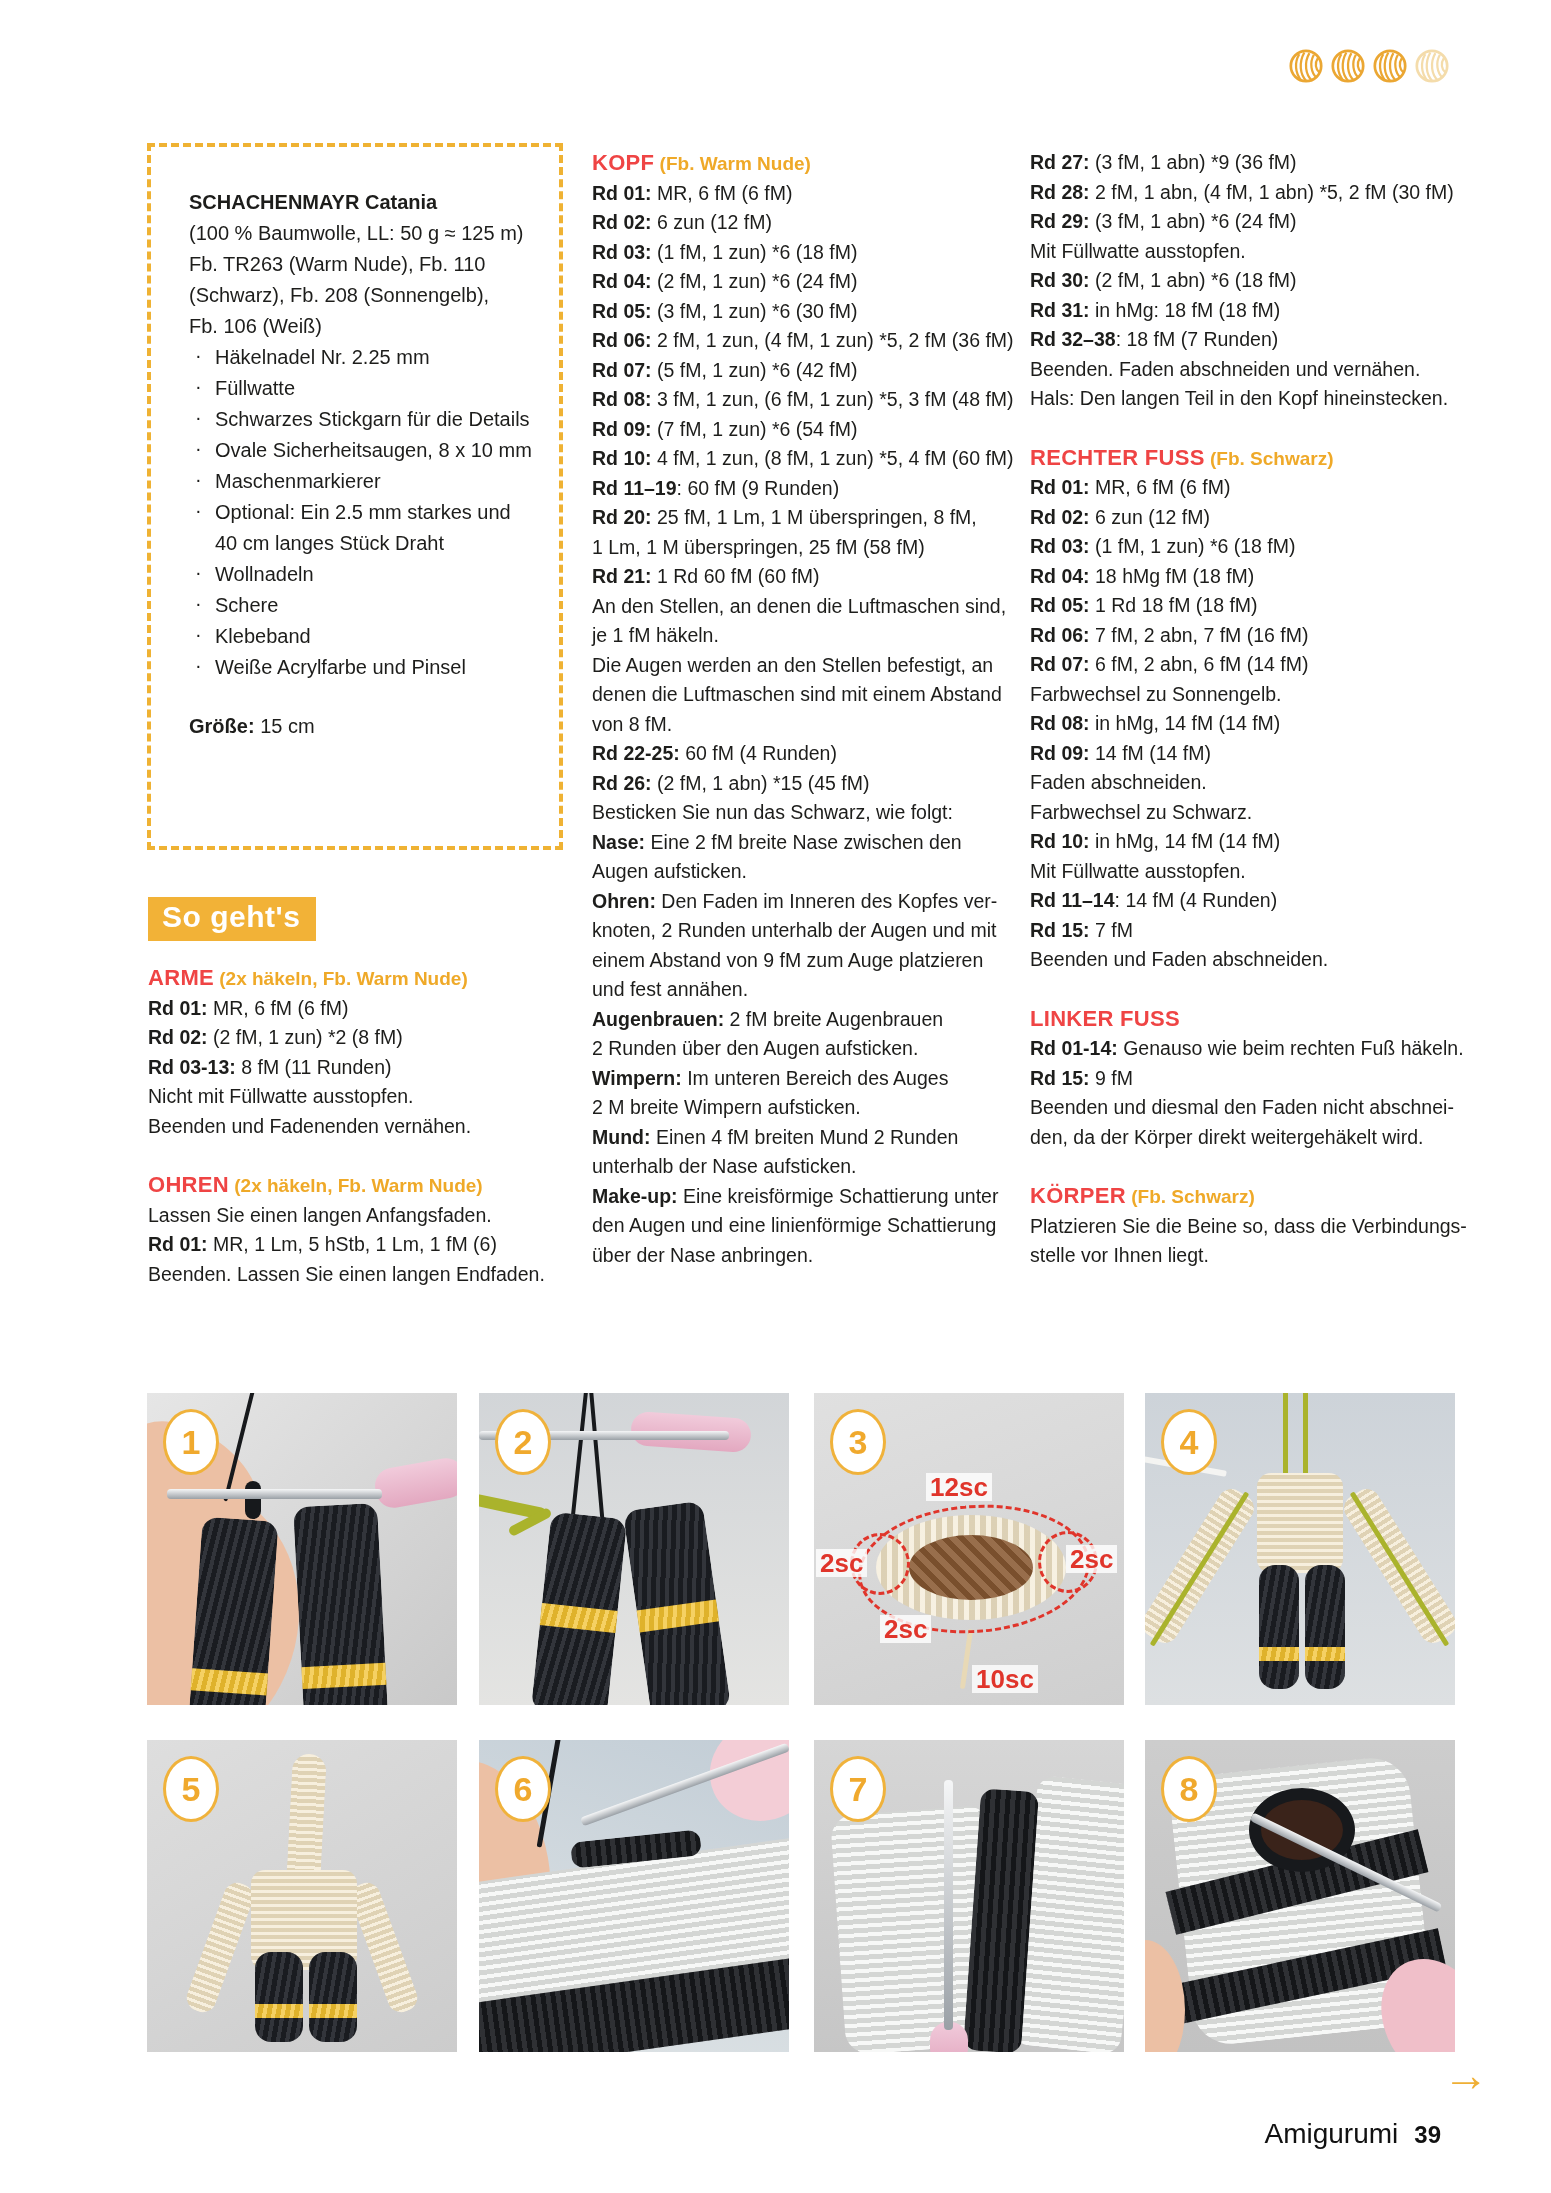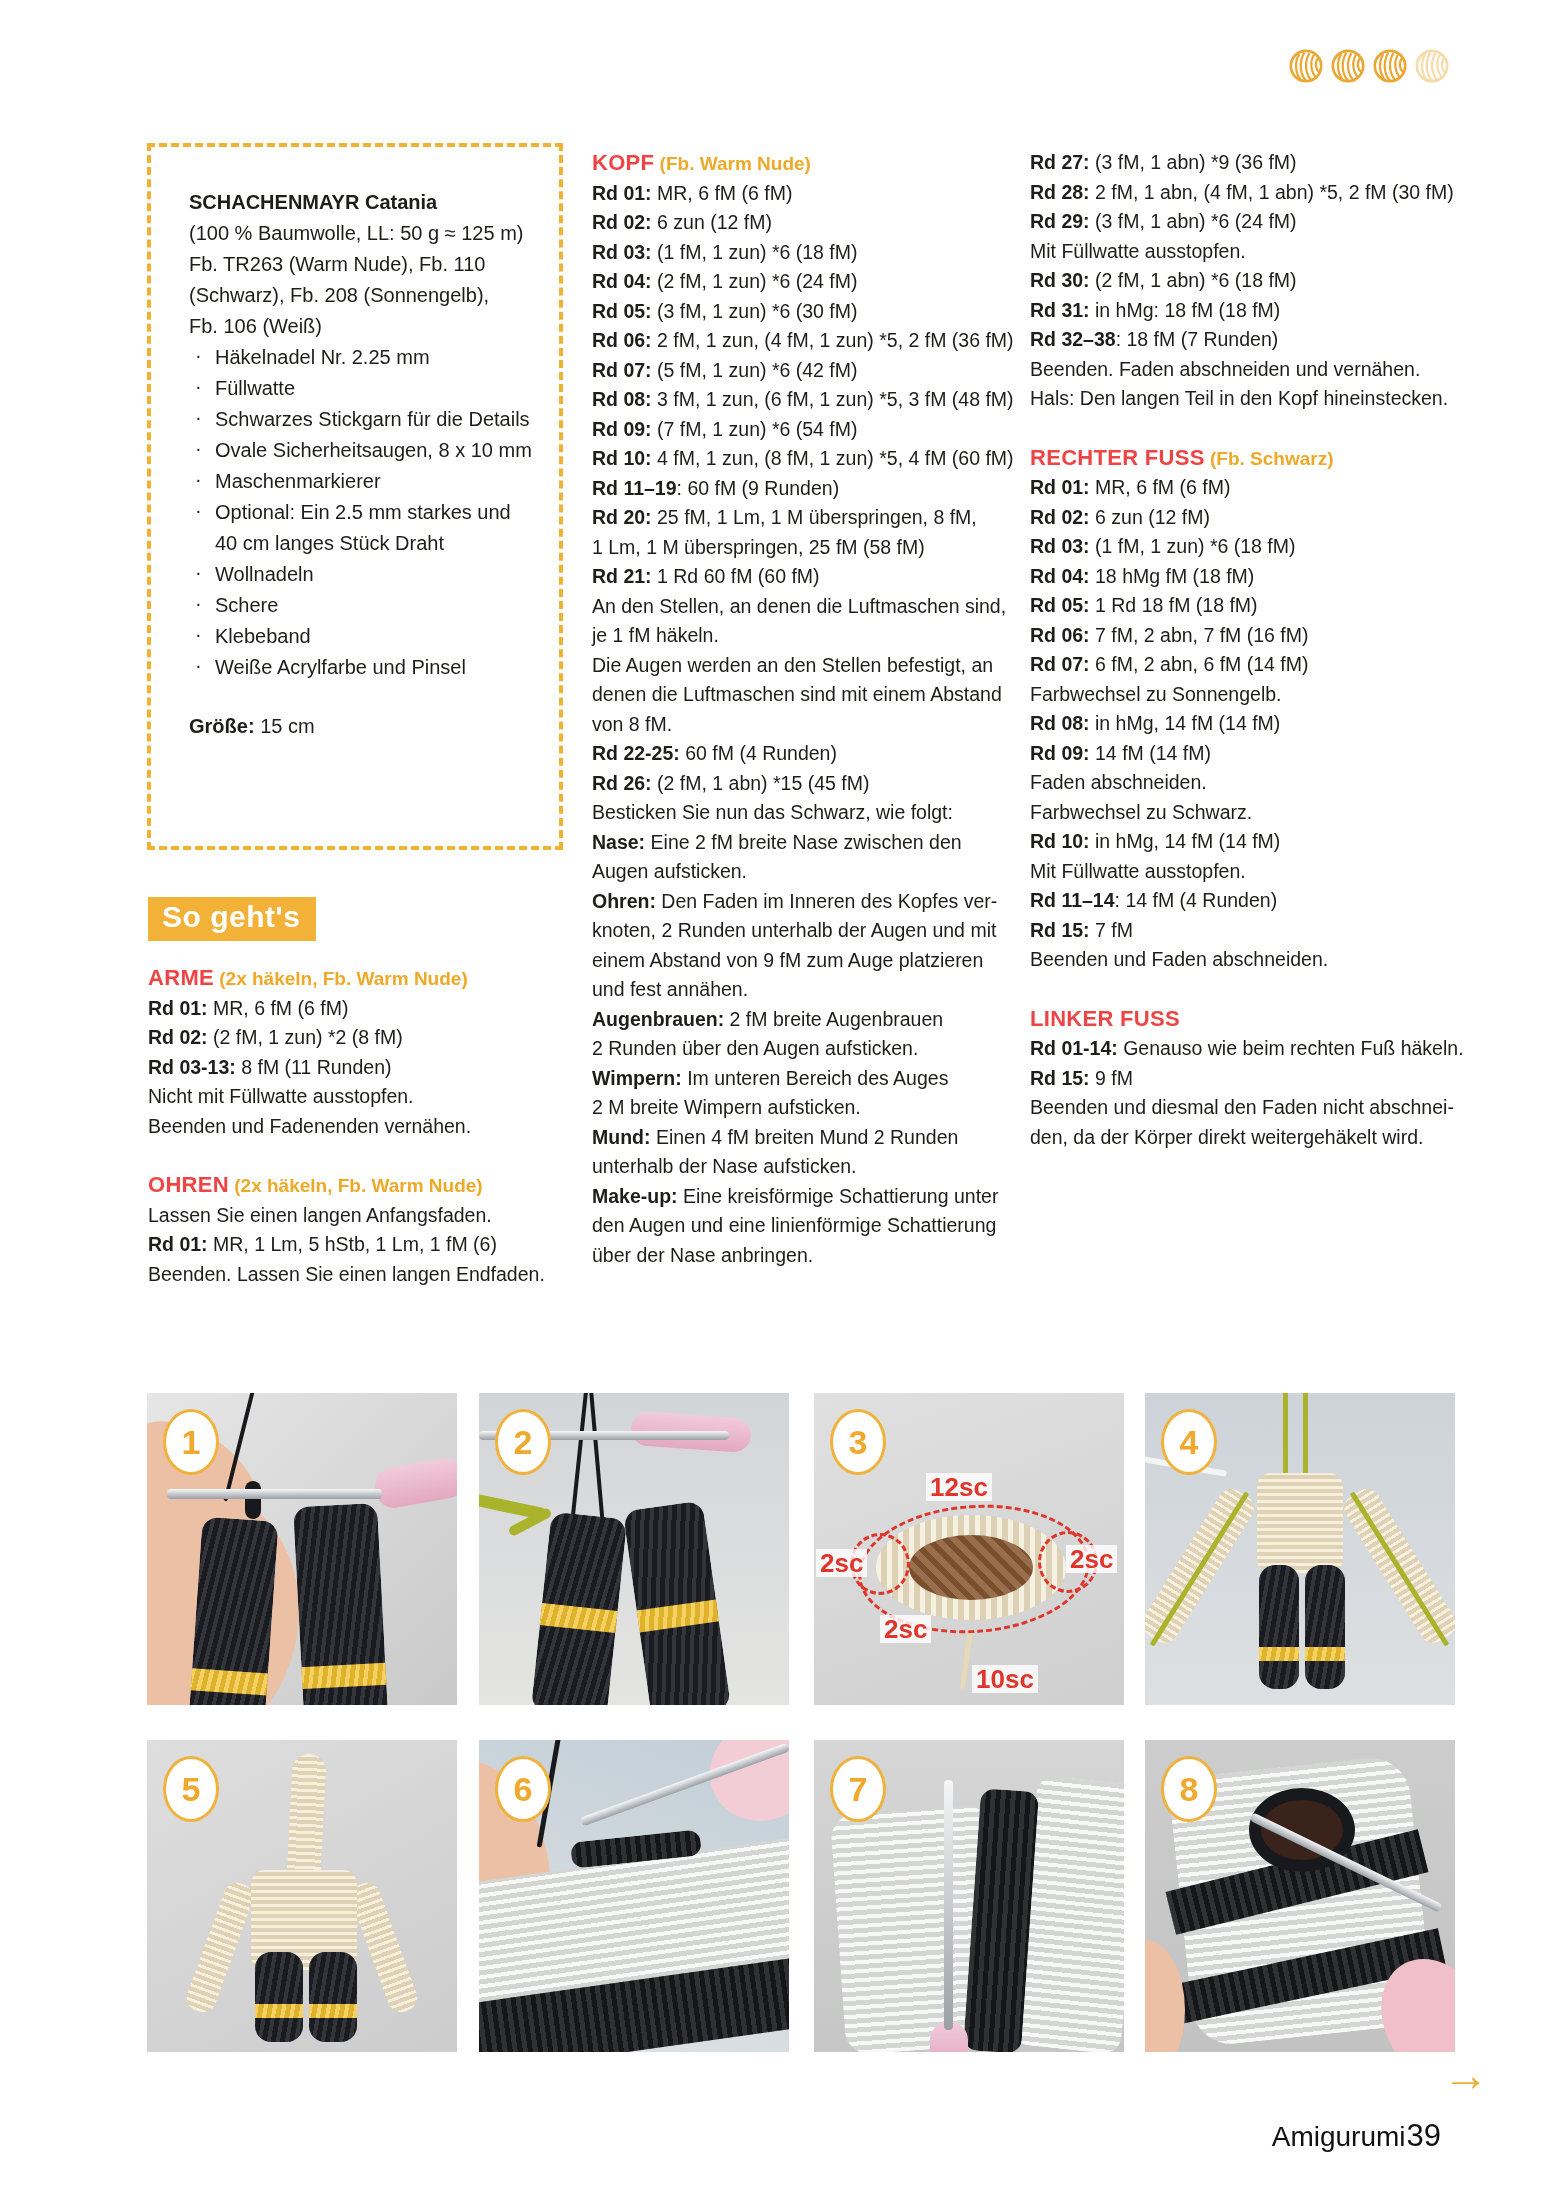--- a/index.html
+++ b/index.html
@@ -76,21 +76,21 @@
   .dashed-oval{position:absolute;border:3px dashed #E0352B;border-radius:50%;z-index:15;}
   .oval-outer{position:absolute;background:#efe2c4;border-radius:50%;
               background-image:repeating-linear-gradient(90deg,rgba(255,255,255,0.5) 0 5px,rgba(0,0,0,0.08) 5px 11px);}
   .oval-inner{position:absolute;background:#8a5a33;border-radius:50%;
               background-image:repeating-linear-gradient(45deg,rgba(255,255,255,0.12) 0 6px,rgba(0,0,0,0.12) 6px 12px);}
 
   
   .footer-arrow{position:absolute;left:1443px;top:2052px;color:#EFAF35;font-size:46px;font-weight:bold;
                 line-height:1;}
   .footer-text{position:absolute;left:0;top:2118px;width:1441px;text-align:right;font-size:28px;color:#111;}
-  .footer-text .pagenum{font-weight:normal;font-size:31px;margin-left:1px;}
+  .footer-text .pagenum{font-weight:bold;font-size:24px;margin-left:16px;}
 </style>
 </head>
 <body>
 
 <div class="page">
 
   <div class="difficulty" id="difficulty">
       <span class="ball filled">
         <svg viewBox="0 0 32 32" width="36" height="36">
           <circle cx="16" cy="16" r="13.5" stroke-width="2.4"></circle>
@@ -252,20 +252,25 @@
         <div class="line"><span class="b">Rd 15:</span><span> 7 fM</span></div>
         <div class="line"><span>Beenden und Faden abschneiden.</span></div>
       </div>
       <div class="section">
         <div class="sec-header"><span class="h-main">LINKER FUSS</span></div>
         <div class="line"><span class="b">Rd 01-14:</span><span> Genauso wie beim rechten Fuß häkeln.</span></div>
         <div class="line"><span class="b">Rd 15:</span><span> 9 fM</span></div>
         <div class="line"><span>Beenden und diesmal den Faden nicht abschnei-</span></div>
         <div class="line"><span>den, da der Körper direkt weitergehäkelt wird.</span></div>
       </div>
+      <div class="section">
+        <div class="sec-header"><span class="h-main">KÖRPER</span><span class="h-suffix"> (Fb. Schwarz)</span></div>
+        <div class="line"><span>Platzieren Sie die Beine so, dass die Verbindungs-</span></div>
+        <div class="line"><span>stelle vor Ihnen liegt.</span></div>
+      </div>
     </div>
 
   <div class="photo" id="photo1">
     <span class="badge">
         <span>1</span>
       </span>
     <div class="skin" style="left:-90px;top:90px;width:240px;height:280px;transform:rotate(18deg);"></div>
     <div class="skin" style="left:-30px;top:40px;width:150px;height:90px;transform:rotate(35deg);"></div>
     <div class="yarn-black" style="left:92px;top:-20px;width:4px;height:130px;transform:rotate(14deg);"></div>
     <div class="needle" style="left:20px;top:96px;width:215px;height:10px;"></div>

